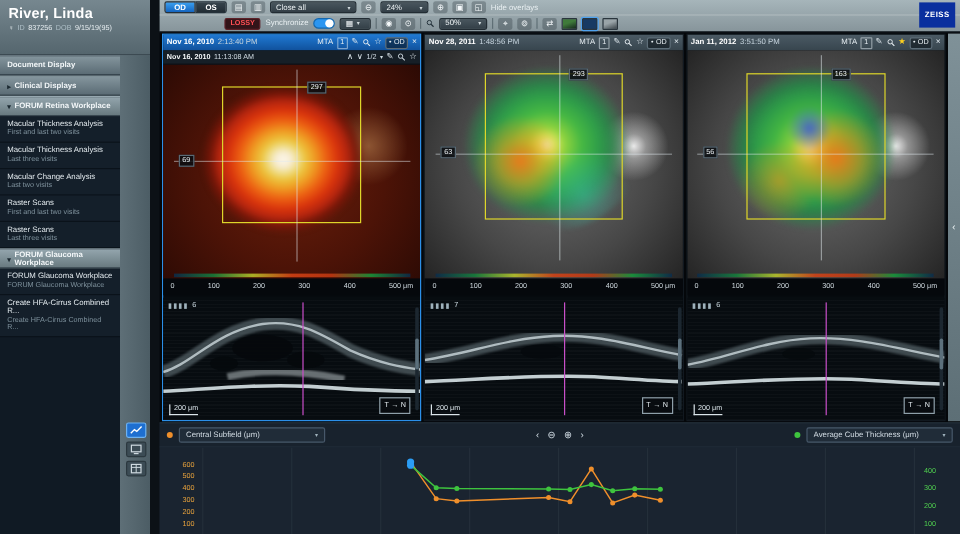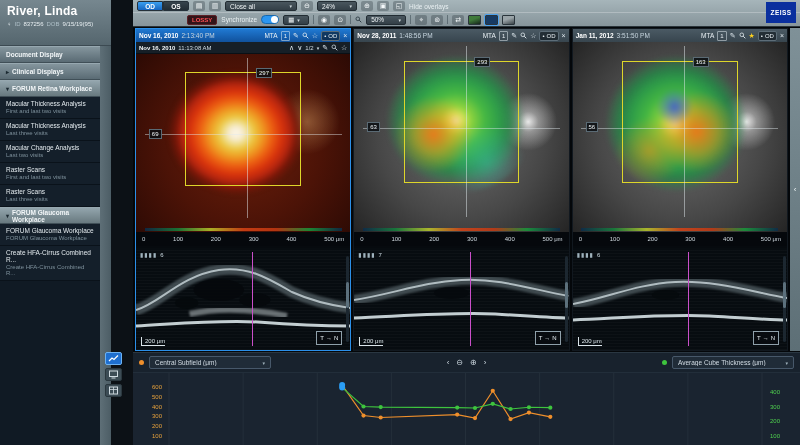--- a/index.html
+++ b/index.html
@@ -1,21 +1,21 @@
 <!DOCTYPE html>
 <html><head>
 <meta charset="utf-8">
 <style>
   *{box-sizing:border-box;margin:0;padding:0}
   html,body{background:#000}
   .app{position:relative;width:800px;height:445px;overflow:hidden;background:#0c1116;
        font-family:"Liberation Sans",sans-serif;color:#dfe6ea;-webkit-font-smoothing:antialiased}
 
   
-  .sidebar{position:absolute;left:0;top:0;width:111px;height:445px;background:#55656d}
+  .sidebar{position:absolute;left:0;top:0;width:125px;height:445px;background:#55656d}
   .patient-header{height:46px;background:linear-gradient(#76878f,#55666e);padding:4px 7px;border-bottom:1px solid #3c4a52}
   .patient-name{font-size:12px;font-weight:bold;color:#fff;letter-spacing:.2px}
   .patient-meta{margin-top:3px;font-size:6px;color:#e6edf0;display:flex;gap:3px;align-items:center}
   .patient-meta .dim{color:#aebfc7}
   .sidebar-body{display:flex;height:399px}
   .nav{width:100px;background:#101a24;overflow:hidden}
   .gutter{flex:1;background:linear-gradient(90deg,#5e6f77,#4c5d65);position:relative}
   .s-bar,.s-section{height:17px;display:flex;align-items:center;gap:3px;padding:0 6px;
     background:linear-gradient(#84959d,#5a6b74);border-top:1px solid #97a8b0;border-bottom:1px solid #404f57;
     font-size:6.5px;font-weight:bold;color:#f2f6f8;cursor:default}

